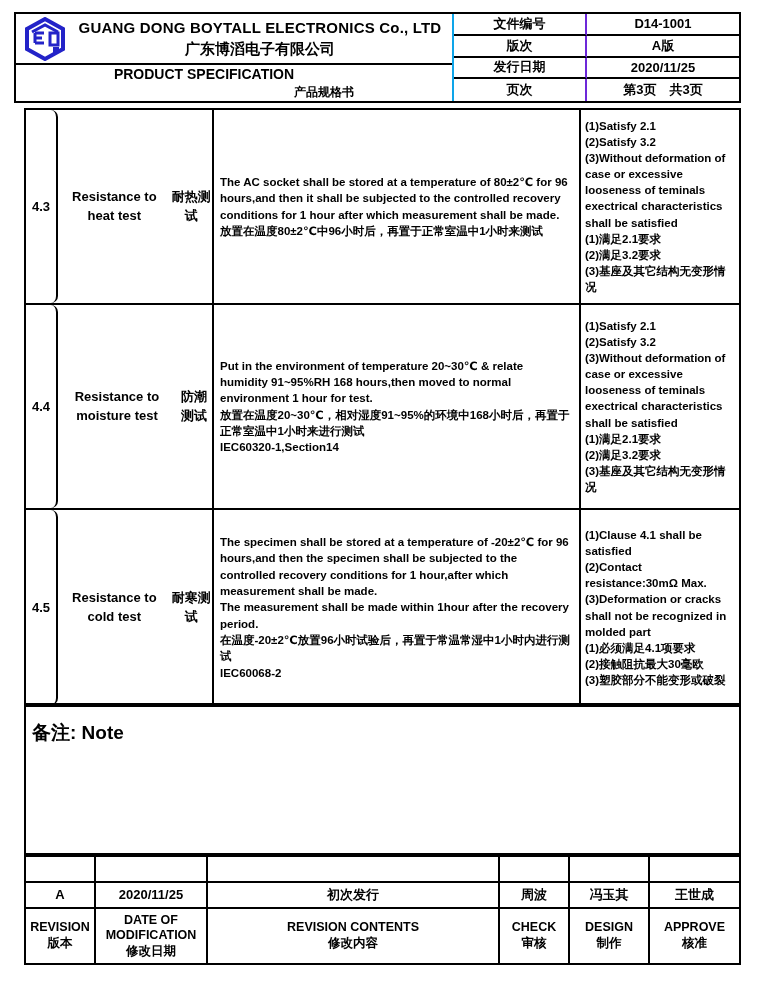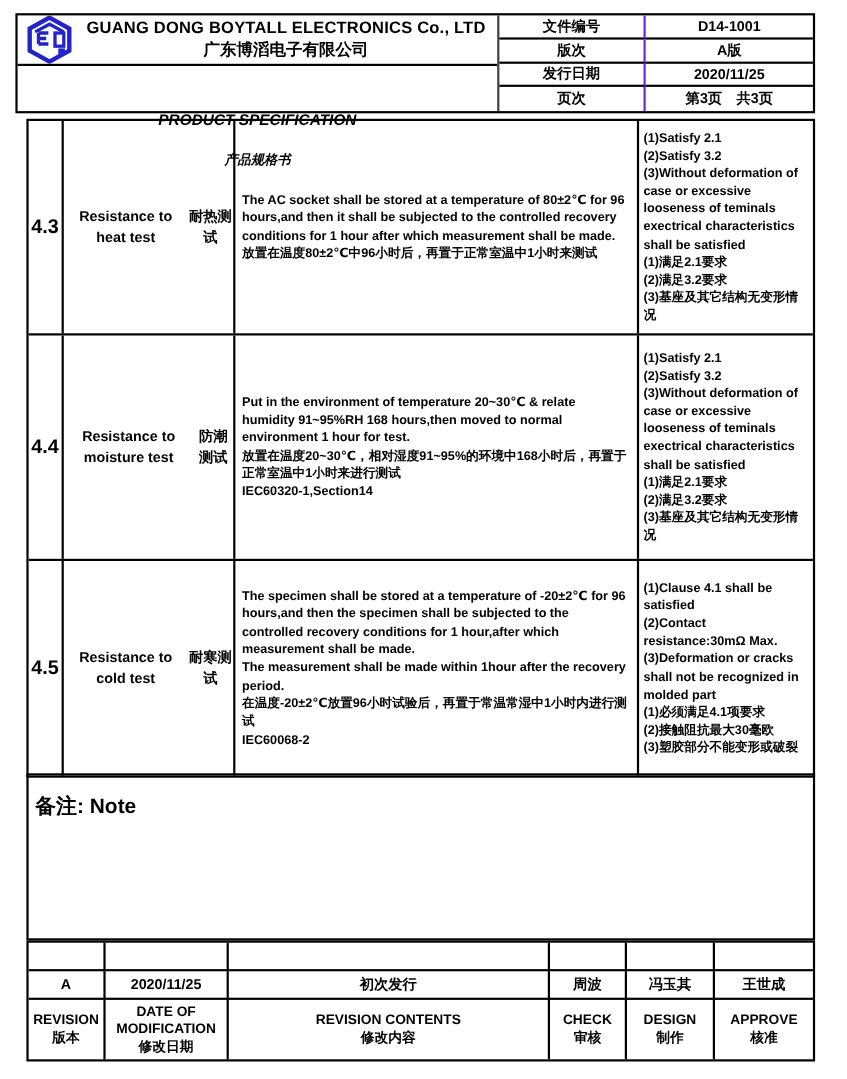--- a/index.html
+++ b/index.html
@@ -5,40 +5,40 @@
   html,body{margin:0;padding:0;}
   body{
     width:770px;height:981px;background:#ffffff;position:relative;
     font-family:"Liberation Sans","DejaVu Sans",sans-serif;
     color:#000;font-weight:700;
   }
   .abs{position:absolute;box-sizing:border-box;}
   .bordered{border:2px solid #000;}
   
   #header{top:12px;left:14px;width:727px;height:91px;display:flex;}
-  .header-left{width:438px;border-right:2px solid #404040;display:flex;flex-direction:column;box-sizing:border-box;gap:40px;}
+  .header-left{width:438px;border-right:2px solid #0ea5e9;display:flex;flex-direction:column;box-sizing:border-box;}
   .company-block{height:53px;border-bottom:2px solid #000;display:flex;align-items:center;padding-left:6px;box-sizing:border-box;}
   .company-text{flex:1;text-align:center;line-height:1.35;}
   .company-en{font-size:15px;letter-spacing:0.2px;}
   .company-cn{font-size:15px;}
-  .title-block{flex:1;display:flex;flex-direction:column;justify-content:center;text-align:center;line-height:1.3;font-style:italic;}
+  .title-block{flex:1;display:flex;justify-content:center;text-align:center;line-height:1.3;}
   .title-en{font-size:14px;}
   .title-cn{font-size:12px;margin-top:20px;}
   .header-right{flex:1;display:grid;grid-template-columns:133px 1fr;grid-auto-rows:1fr;box-sizing:border-box;}
   .hr-cell{display:flex;align-items:center;justify-content:center;font-size:13px;
            border-bottom:2px solid #000;box-sizing:border-box;white-space:pre-line;}
   .hr-label{border-right:2px solid #6d28d9;}
   .hr-row-last{border-bottom:none;}
   
   #main-table{top:108px;left:24px;width:717px;}
   .test-row{display:grid;grid-template-columns:32px 156px 1fr 158px;border-bottom:2px solid #000;box-sizing:border-box;}
   .test-row:last-child{border-bottom:none;}
   .cell{border-right:2px solid #000;box-sizing:border-box;overflow:hidden;}
   .cell:last-child{border-right:none;border-radius:29px;}
-  .no-cell{display:flex;align-items:center;justify-content:center;font-size:18px;}
+  .no-cell{display:flex;align-items:center;justify-content:center;font-size:13px;border-radius:7px;}
   .name-cell{display:flex;flex-direction:row;align-items:center;justify-content:center;text-align:center;line-height:1.45;}
   .name-en{font-size:13px;}
   .name-cn{font-size:13px;}
   .desc-cell{display:flex;align-items:center;padding:8px 6px;}
   .desc-text{font-size:11.5px;line-height:1.42;white-space:pre-line;}
   .crit-cell{display:flex;align-items:center;padding:4px 4px;}
   .crit-text{font-size:11.5px;line-height:1.4;white-space:pre-line;}
   
   #note-box{top:703px;left:24px;width:717px;height:152px;padding:15px 6px;font-size:19px;}
   

